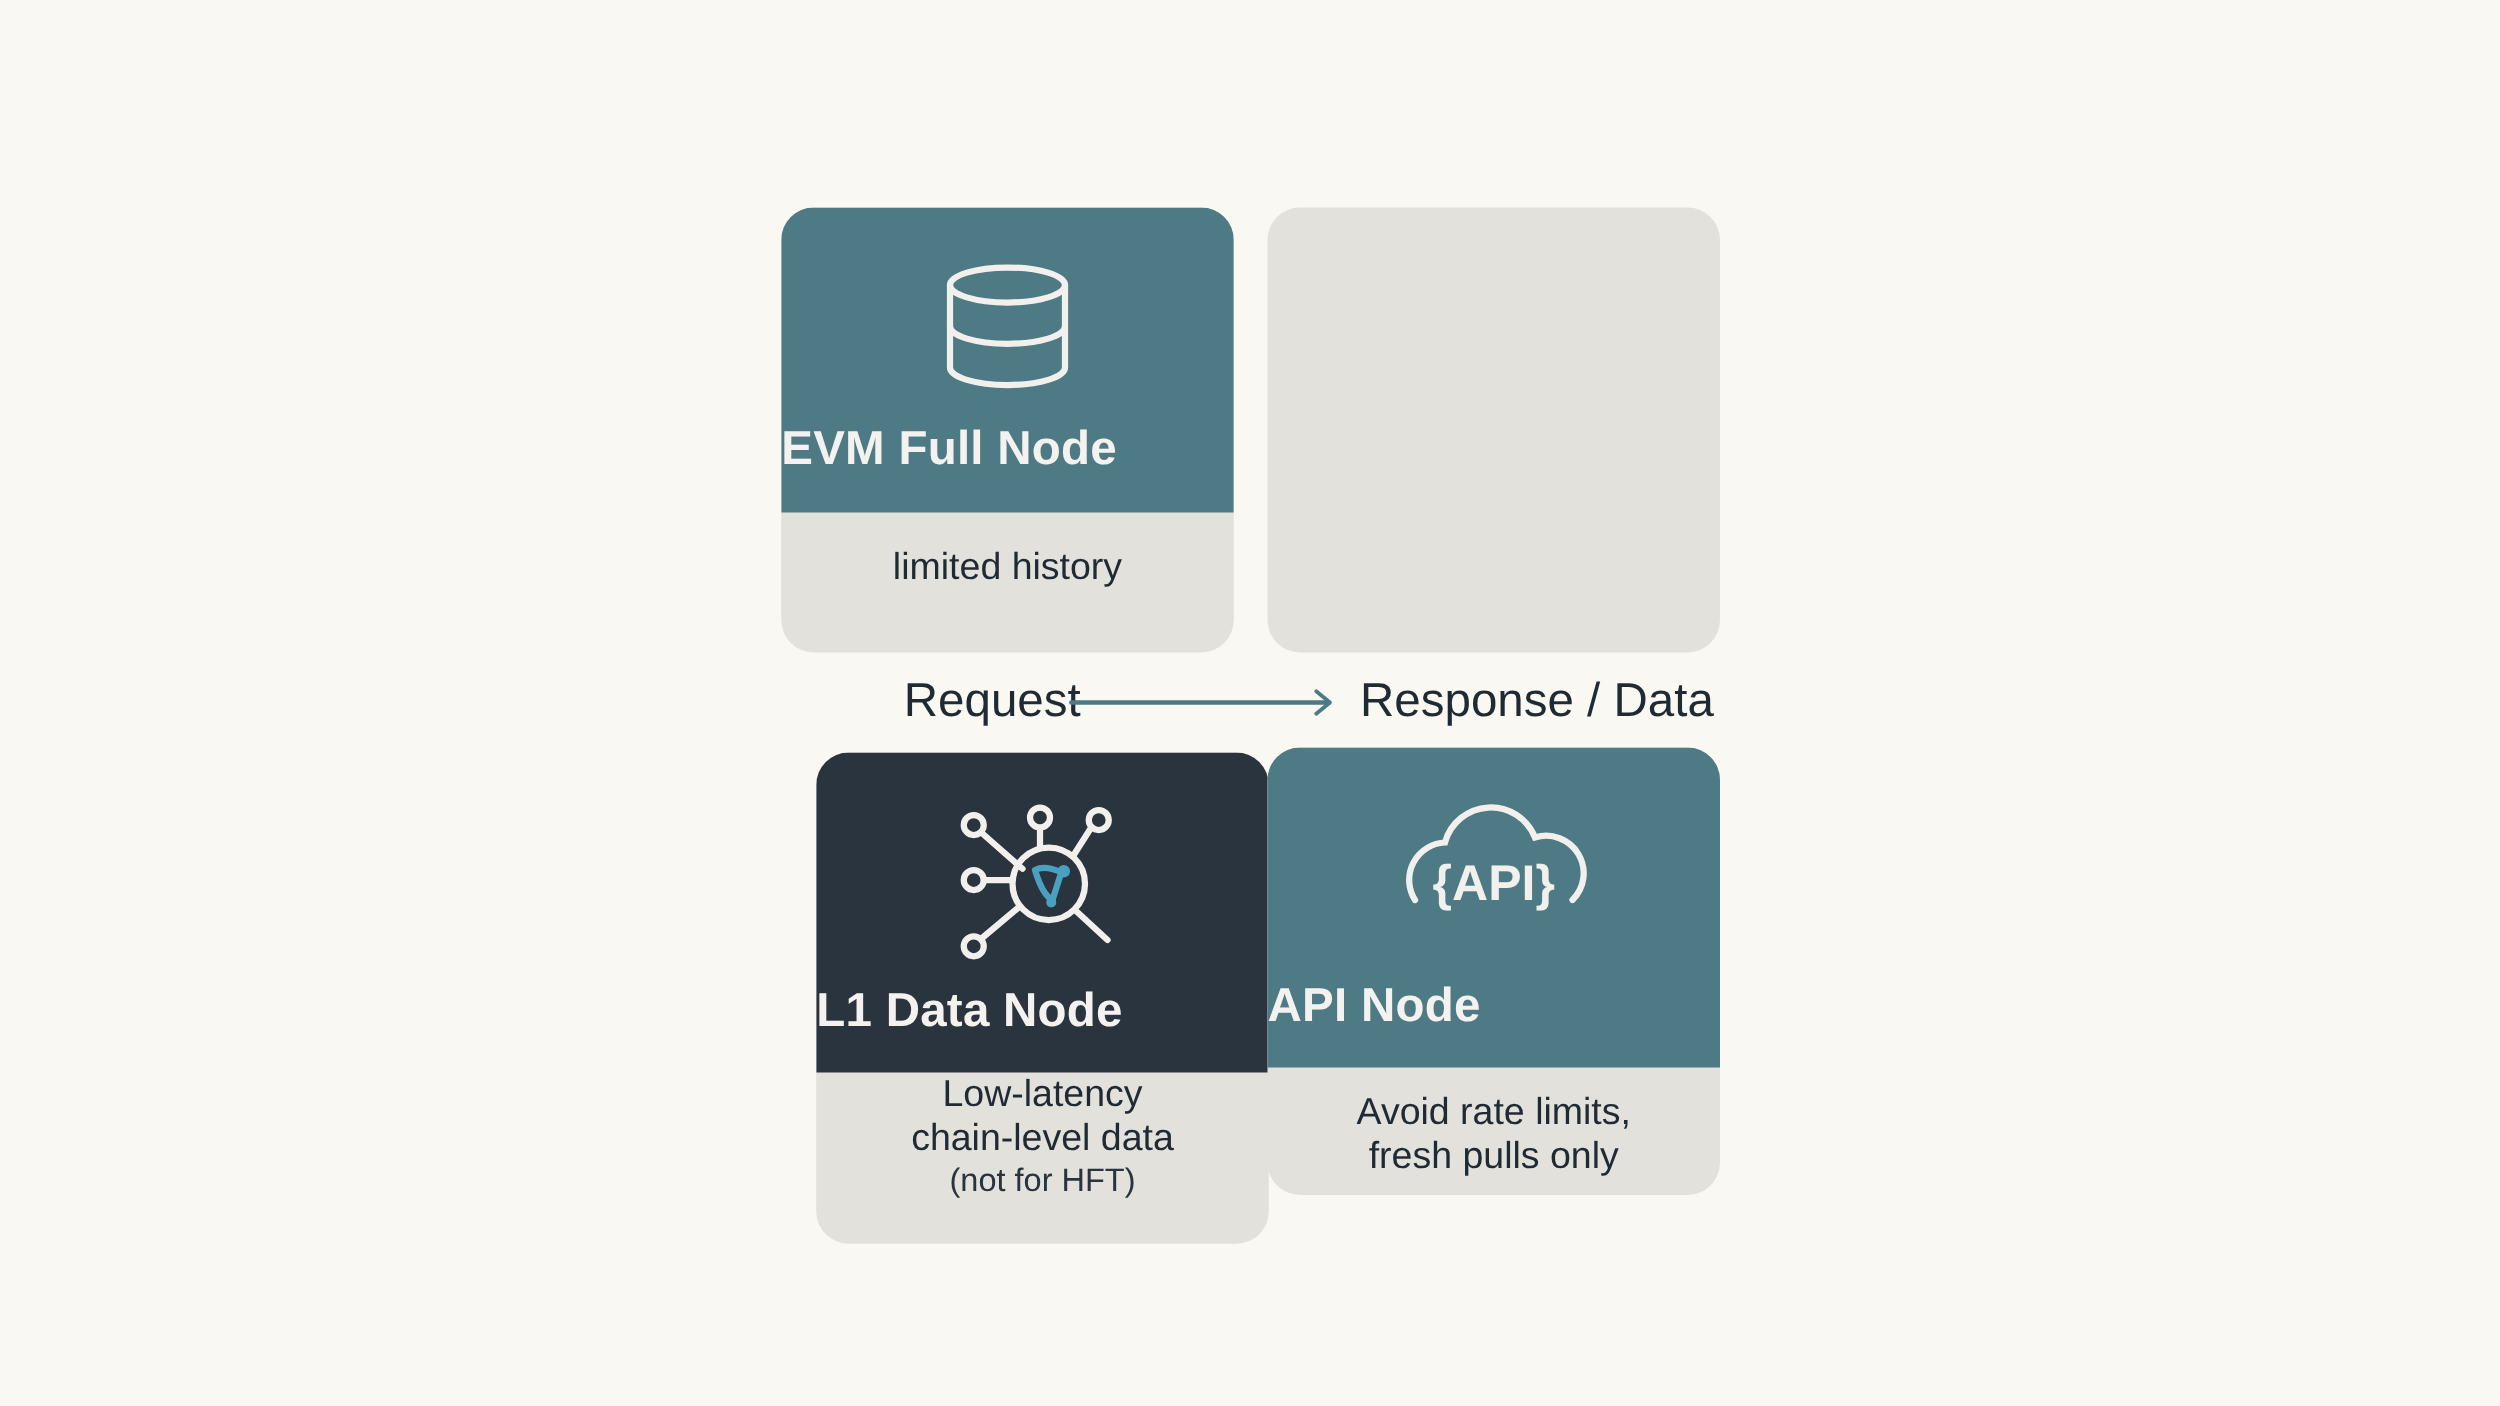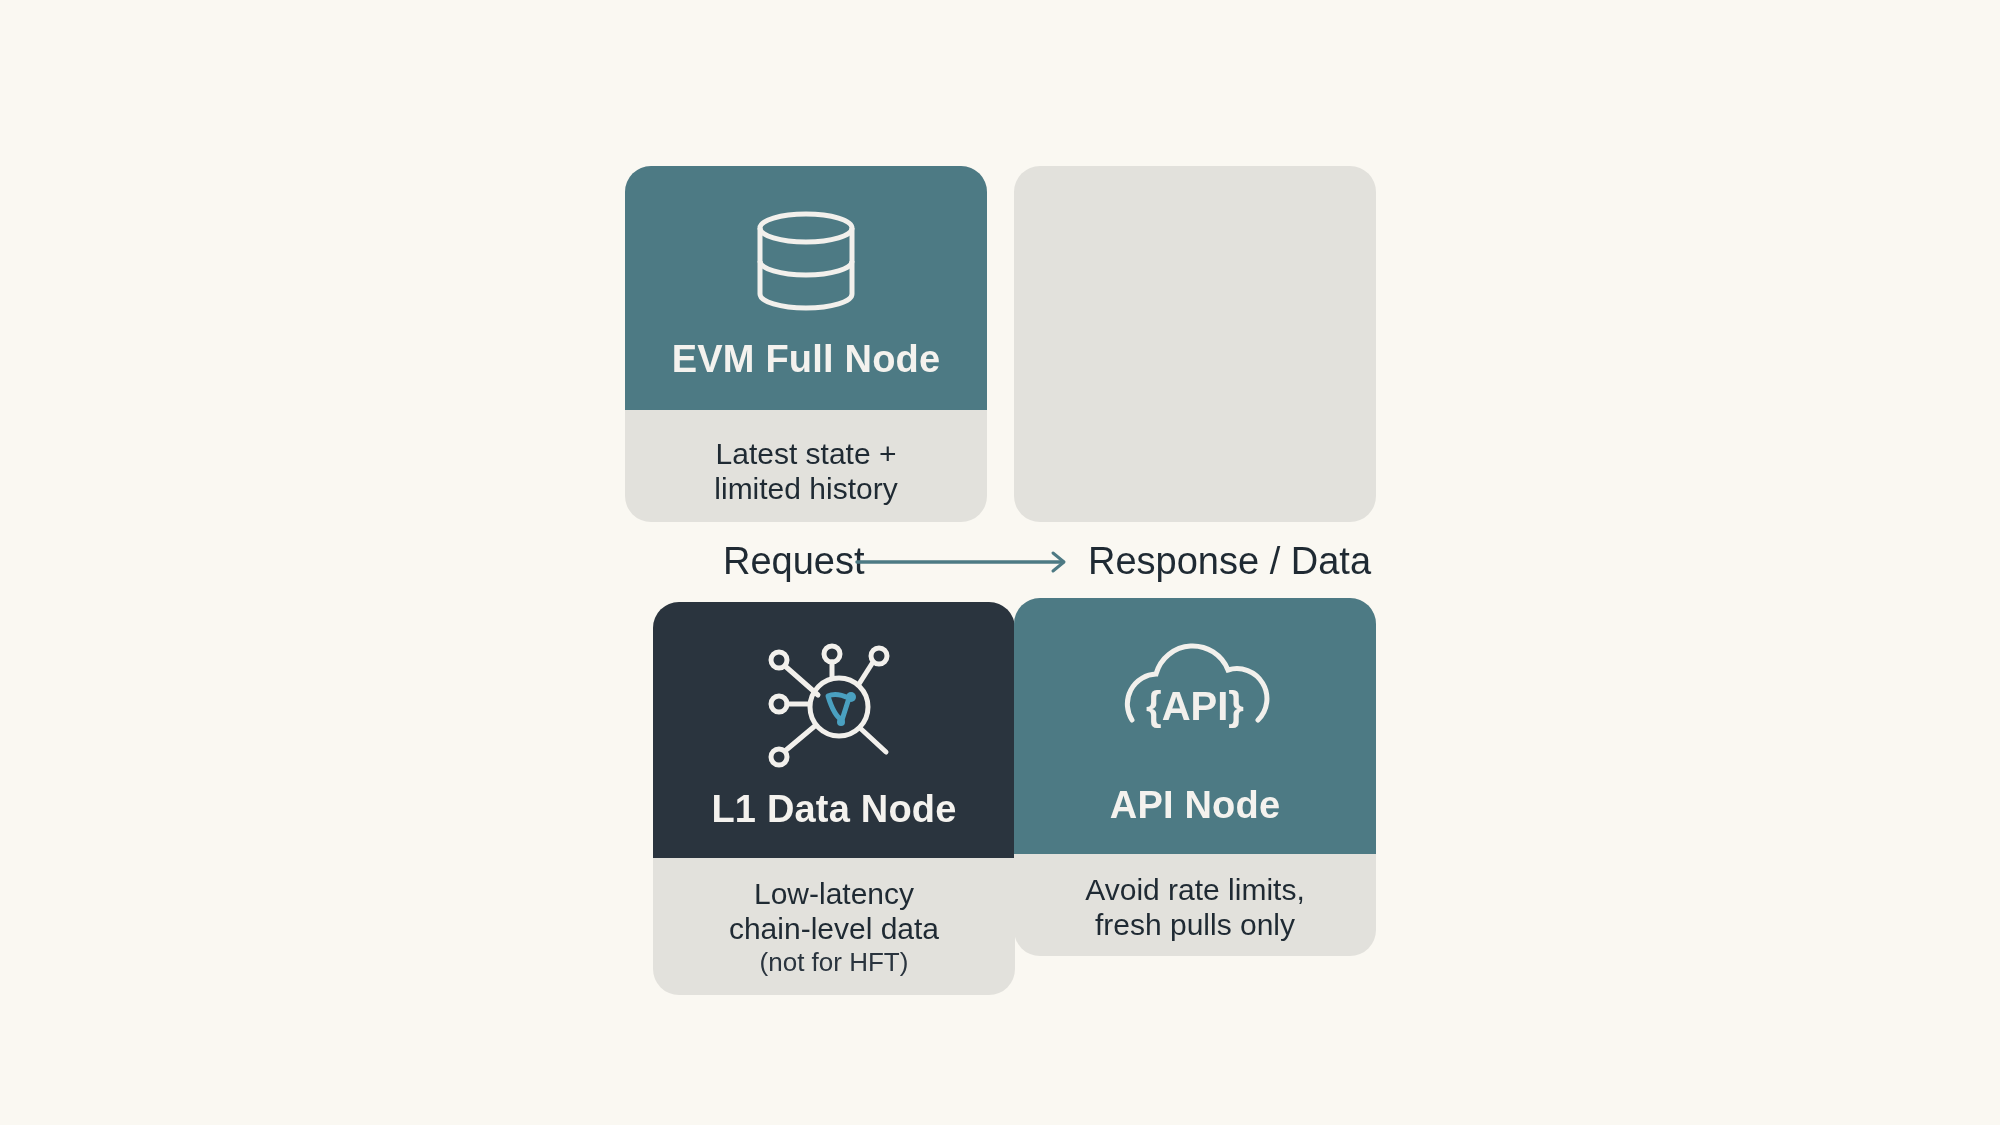--- a/index.html
+++ b/index.html
@@ -2,21 +2,21 @@
 <html><head>
 <meta charset="utf-8">
 <style>
   html, body { margin:0; padding:0; }
   body { width:2000px; height:1125px; background:#faf8f2; position:relative; overflow:hidden;
          font-family:"Liberation Sans", "DejaVu Sans", sans-serif; }
   .card { position:absolute; width:362px; border-radius:26px; overflow:hidden; background:#e2e1dc; }
   .card .head { position:relative; width:100%; }
   .card .head.teal { background:#4d7a84; }
   .card .head.dark { background:#2a343e; }
-  .card .title { position:absolute; left:0; right:0; text-align:center; color:#f4f2ee;
+  .card .title { position:absolute; left:0; right:0; color:#f4f2ee;
                  font-size:38px; font-weight:bold; letter-spacing:0.2px; }
   .card .icon { position:absolute; left:50%; transform:translateX(-50%); }
   .card .body { text-align:center; color:#1f2a33; font-size:30px; line-height:35px; }
   .card .body .small { font-size:26px; line-height:32px; color:#2a343e; }
   .flow { position:absolute; top:540px; height:40px; font-size:38px; color:#1f2a33; }
 </style>
 </head>
 <body>
 
 <div class="card" style="left:625px; top:166px; height:356px;">
@@ -24,21 +24,20 @@
     <svg class="icon" style="top:40px;" width="110" height="110" viewBox="0 0 110 110">
       <g fill="none" stroke="#f2f0ec" stroke-width="5">
         <ellipse cx="55" cy="22" rx="46" ry="14"></ellipse>
         <path d="M9 22 V55 A46 14 0 0 0 101 55 V22"></path>
         <path d="M9 55 V88 A46 14 0 0 0 101 88 V55"></path>
       </g>
     </svg>
     <div class="title" style="top:172px;">EVM Full Node</div>
   </div>
   <div class="body" style="padding-top:26px;">
-    <div>Latest state +</div>
     <div>limited history</div>
   </div>
 </div>
 
 <div class="card" style="left:1014px; top:166px; height:356px;">
 </div>
 
 <div class="flow" style="left:723px;">Request</div>
 <svg style="position:absolute; left:855px; top:550px;" width="215" height="24" viewBox="0 0 215 24">
   <line x1="2" y1="12" x2="208" y2="12" stroke="#4d7a84" stroke-width="3.5" stroke-linecap="round"></line>
@@ -64,21 +63,21 @@
         <line x1="21" y1="111" x2="52" y2="85"></line>
       </g>
       <g fill="none" stroke="#4aa0c0" stroke-width="5" stroke-linejoin="round">
         <path d="M64 56 Q72 52 85 58 L78 80 Q70 76 64 56 Z"></path>
       </g>
       <circle cx="87" cy="57" r="5" fill="#4aa0c0"></circle>
       <circle cx="77" cy="82" r="4" fill="#4aa0c0"></circle>
     </svg>
     <div class="title" style="top:186px;">L1 Data Node</div>
   </div>
-  <div class="body" style="padding-top:18px;">
+  <div class="body" style="">
     <div>Low-latency</div>
     <div>chain-level data</div>
     <div class="small">(not for HFT)</div>
   </div>
 </div>
 
 <div class="card" style="left:1014px; top:598px; height:358px;">
   <div class="head teal" style="height:256px;">
     <svg class="icon" style="top:36px;" width="150" height="120" viewBox="0 0 150 120">
       <path d="M12 86 A30 30 0 0 1 36 40 A38 38 0 0 1 108 36 A30 30 0 0 1 138 86" fill="none" stroke="#f2f0ec" stroke-width="5" stroke-linecap="round"></path>

